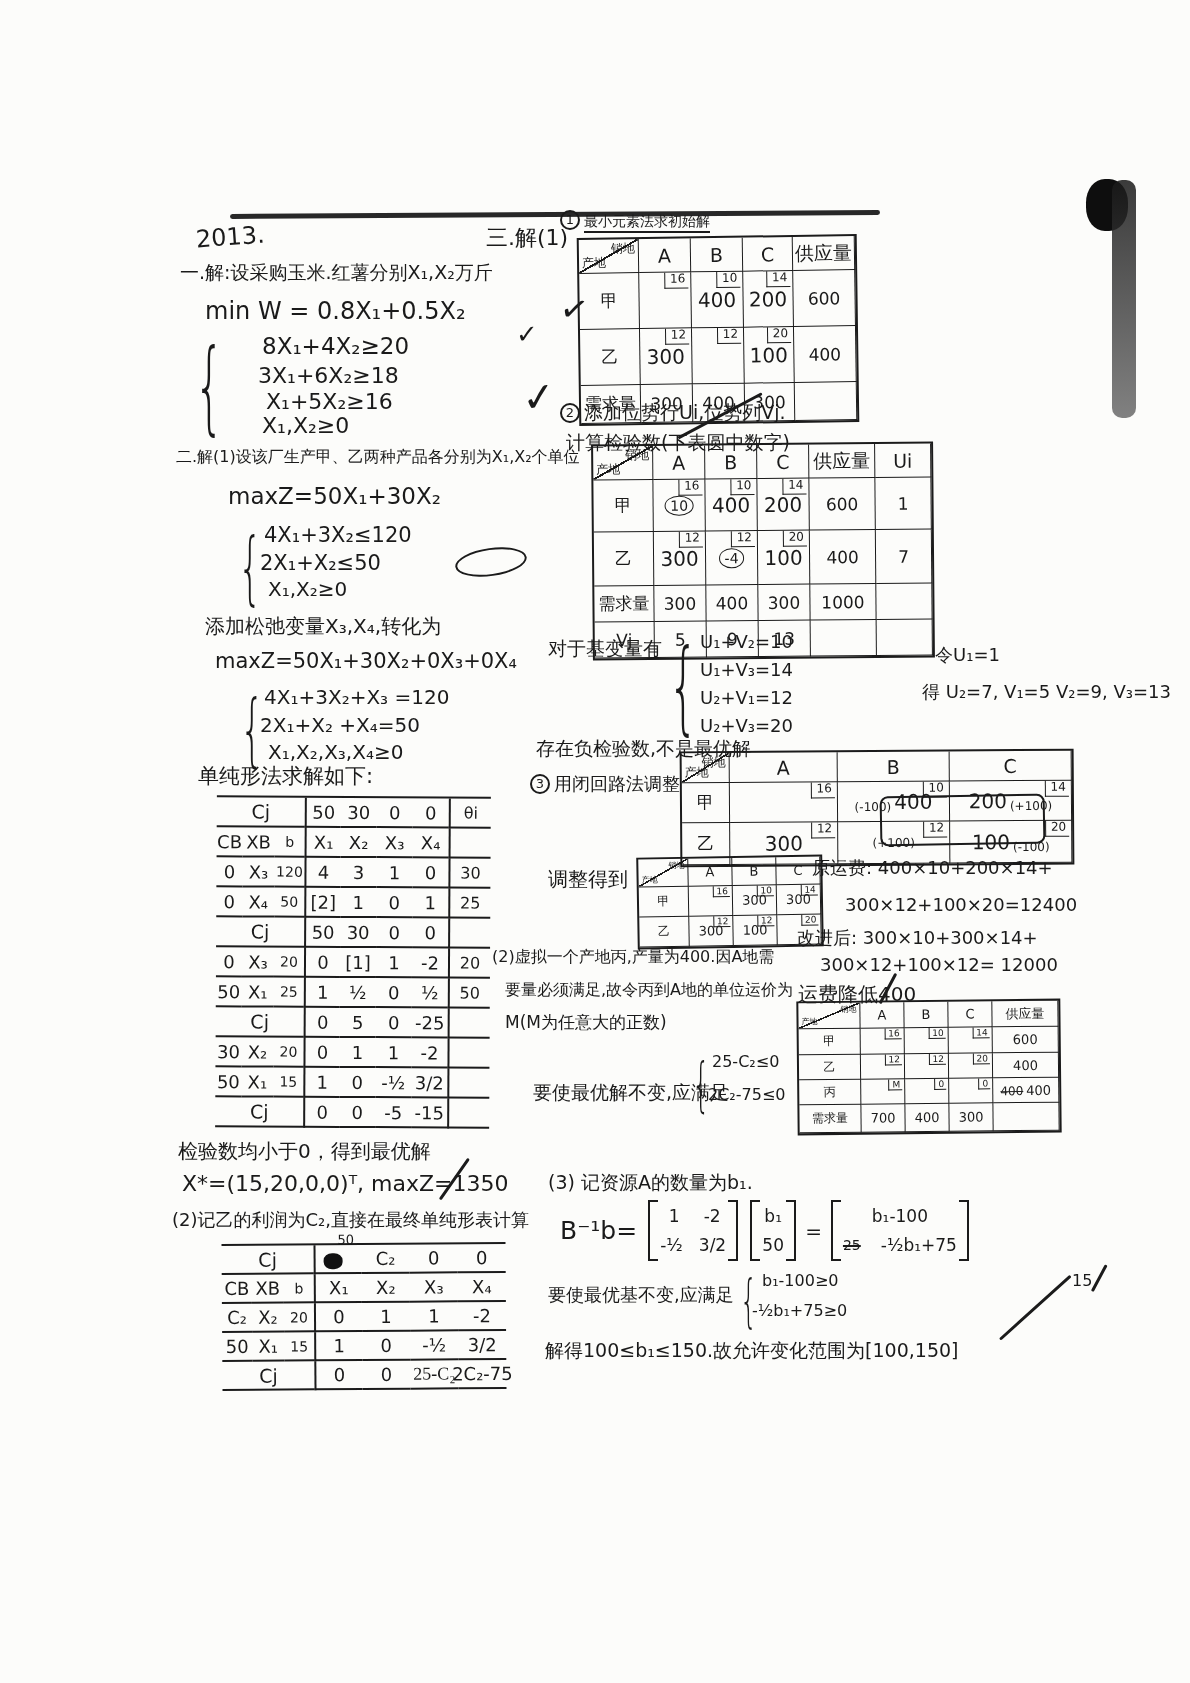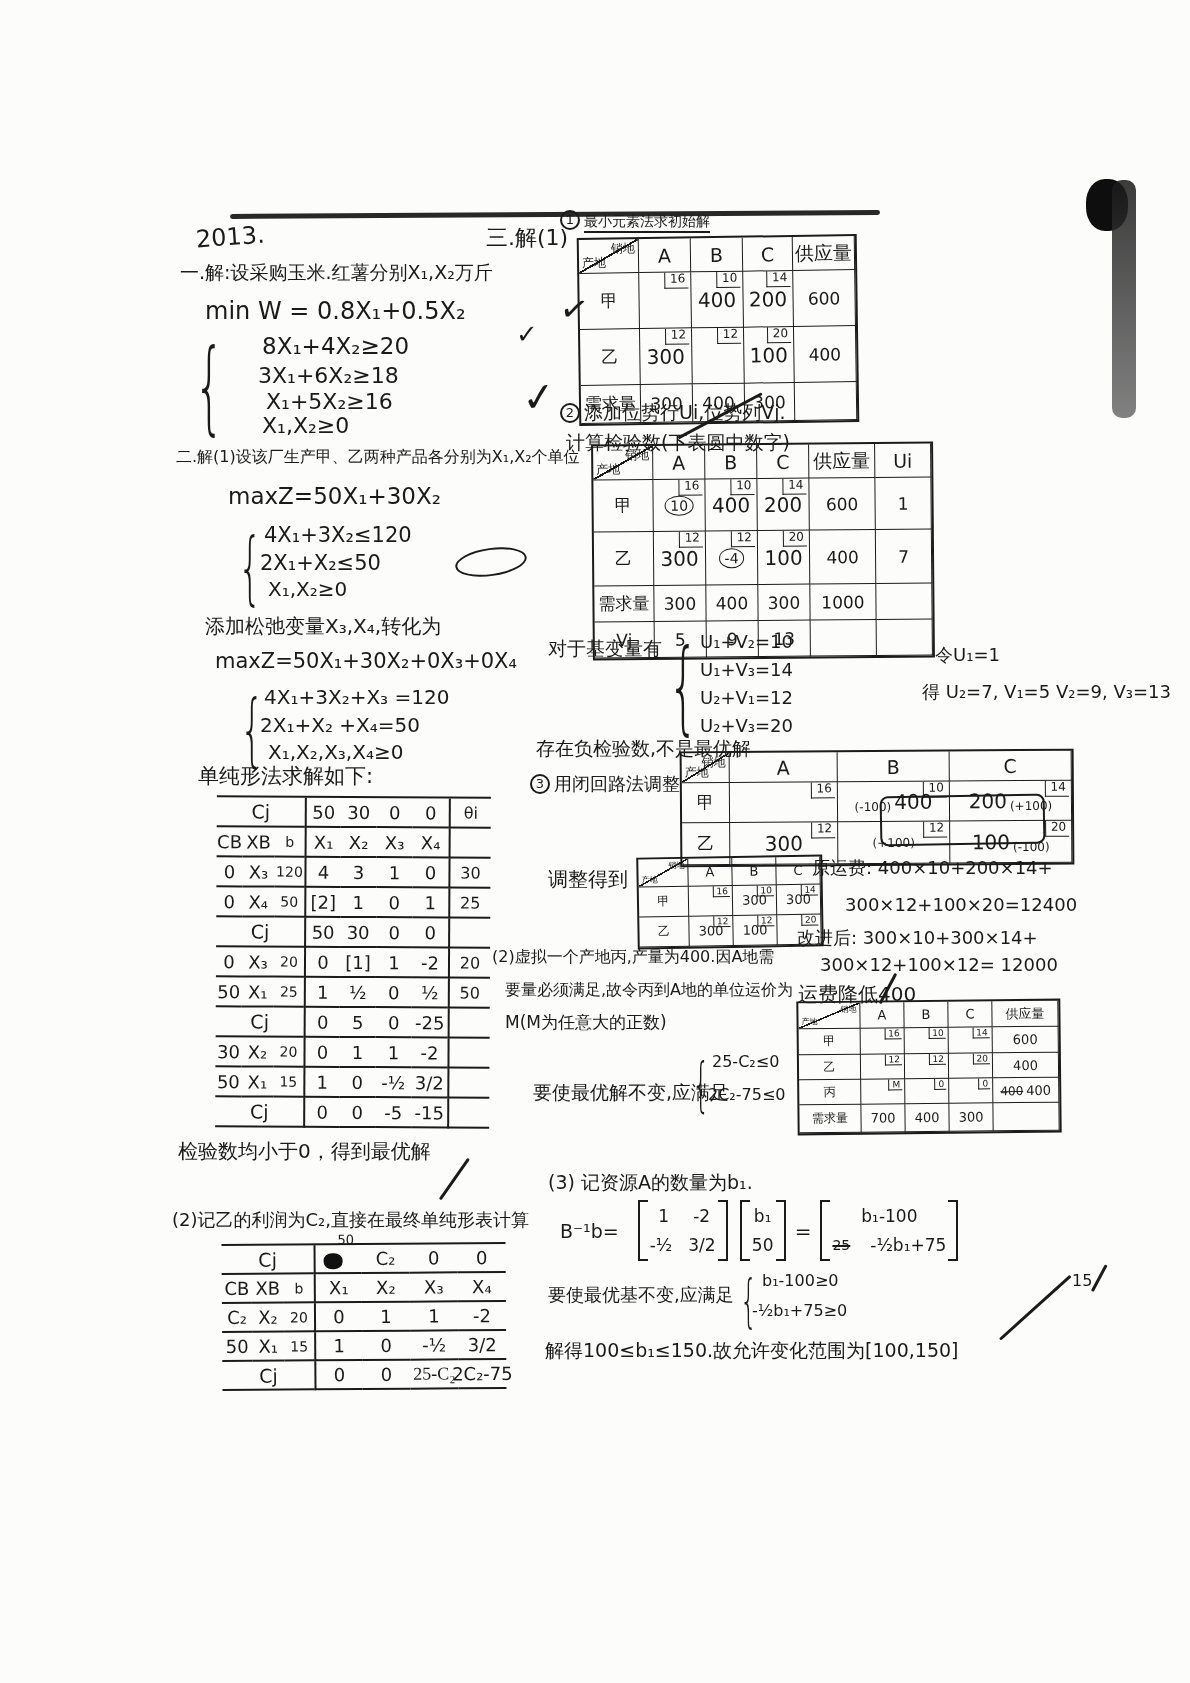--- a/index.html
+++ b/index.html
@@ -38,21 +38,21 @@
   .sxrow{display:flex}
   .sxrow>div{display:flex;align-items:center;justify-content:center;border-bottom:2.2px solid #1b1b1b;font-size:18px;position:relative}
   .sx .sxb{font-size:14px}
   .sx .vfirst{border-left:2.2px solid #1b1b1b}
   .sx .sxth{border-left:2.2px solid #1b1b1b;font-size:16px}
   .sx .sxlab{font-size:19px}
   .blobcell .blob{position:absolute;left:8px;top:8px;width:19px;height:16px;background:#111;border-radius:45%}
   .blobcell .over50{position:absolute;left:22px;top:-13px;font-size:13px}
   
   .matline{position:absolute;display:flex;align-items:center;gap:6px}
-  .matpre{font-size:19px;margin-right:10px}
+  .matpre{font-size:25px;margin-right:2px}
   .mateq{font-size:20px}
   .mat{display:inline-flex;flex-direction:column;justify-content:center;gap:9px;padding:6px 12px;position:relative;margin:0 3px}
   .mat::before,.mat::after{content:"";position:absolute;top:0;bottom:0;width:8px;border:2.2px solid #1b1b1b}
   .mat::before{left:0;border-right:none}
   .mat::after{right:0;border-left:none}
   .matrow{display:flex;gap:16px;justify-content:center;align-items:center}
   .matv{min-width:22px;text-align:center;font-size:17px}
   .matrow s{text-decoration-thickness:2px;font-size:14px;margin-right:4px}
   
   .art{position:absolute}
@@ -192,20 +192,21 @@
         <div class="sxlab" style="width: 88px;">Cj</div>
         <div class="vfirst" style="width: 36px;">0</div>
         <div style="width: 36px;">0</div>
         <div style="width: 36px;">-5</div>
         <div style="width: 36px;">-15</div>
         <div class="sxth" style="width: 42px;"></div>
       </div>
     </div>
 
   <div class="hw" style="left:178px;top:1140px;font-size:20px">检验数均小于0，得到最优解</div>
+  <div class="hw" style="left:182px;top:1172px;font-size:22px">X*=(15,20,0,0)ᵀ, maxZ=1350</div>
   <div class="stroke" style="left:440px;top:1198px;width:50px;transform:rotate(-55deg)"></div>
   <div class="hw" style="left:172px;top:1210px;font-size:18px">(2)记乙的利润为C₂,直接在最终单纯形表计算</div>
 
   <div class="sx" style="left:222px;top:1243px;transform:rotate(-.4deg)">
       <div class="sxrow" style="height: 29px;">
         <div class="sxlab" style="width: 92px;">Cj</div>
         <div class="vfirst blobcell" style="width: 48px;">
           <span class="blob"></span>
           <span class="over50">50</span>
         </div>

